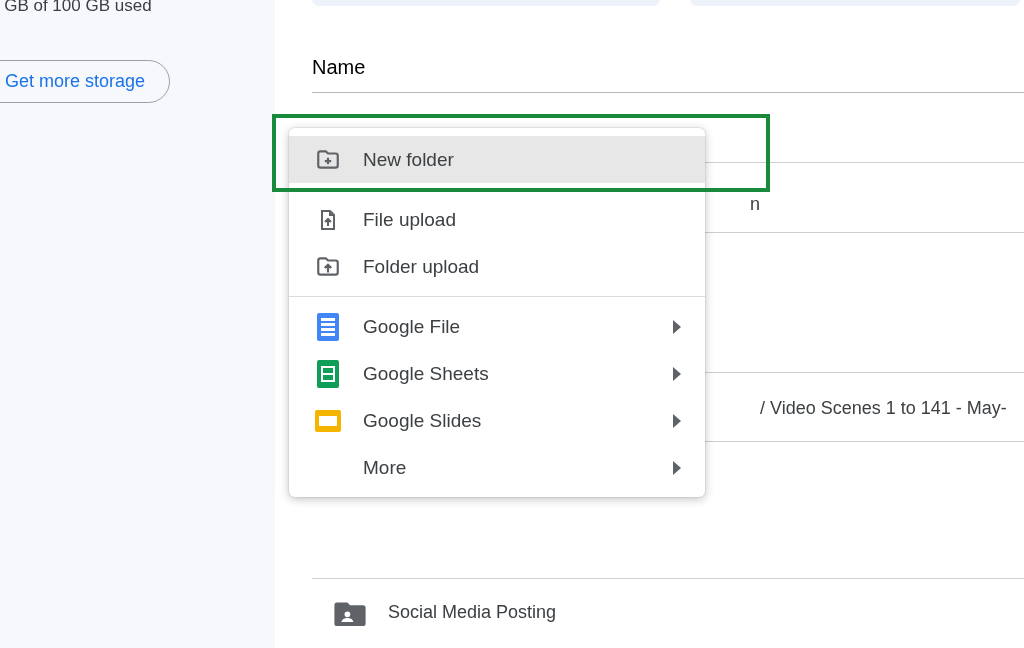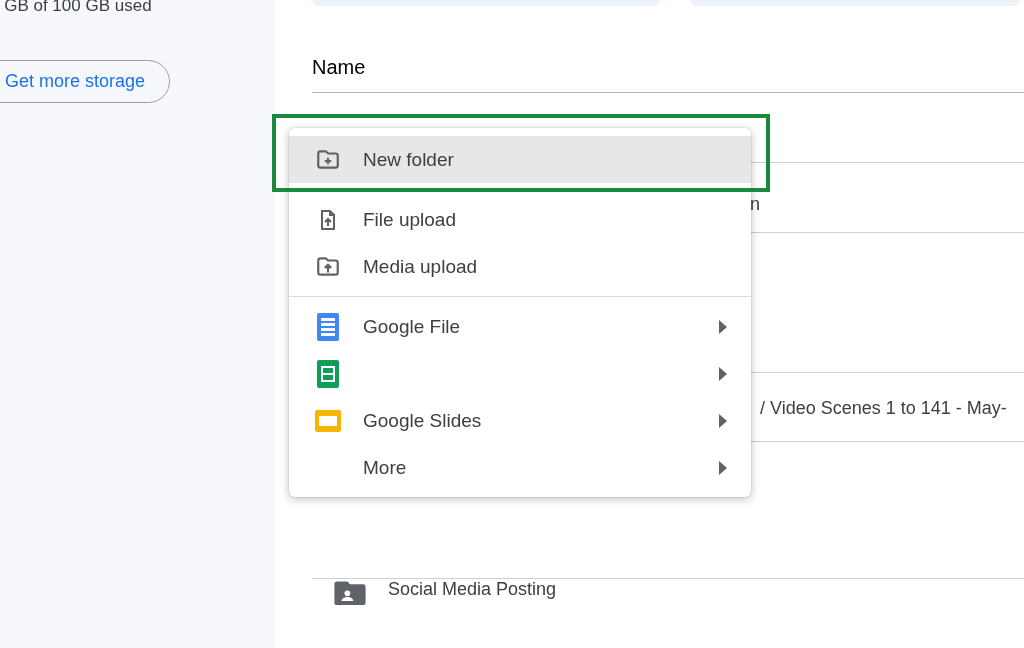--- a/index.html
+++ b/index.html
@@ -87,36 +87,37 @@
 
   .row2-text { left: 760px; top: 398px; }
   .row2-line-top { top: 372px; }
   .row2-line-bot { top: 441px; }
 
   .row-last {
     position: absolute;
     left: 312px; right: 0;
     top: 578px;
     display: flex;
+    align-items: center;
     gap: 22px;
     height: 68px;
     border-top: 1px solid #cfcfcf;
   }
   .row-last .folder-icon {
     width: 32px; height: 26px;
     margin-left: 22px;
   }
   .row-last .label { font-size: 18px; }
 
   
   .context-menu {
     position: absolute;
     left: 289px;
     top: 128px;
-    width: 462px;
+    width: 416px;
     background: #fff;
     border-radius: 6px;
     box-shadow: 0 2px 10px rgba(0,0,0,0.25), 0 0 0 1px rgba(0,0,0,0.05);
     padding: 8px 0 6px 0;
   }
   .menu-item {
     display: flex;
     align-items: center;
     height: 47px;
     padding: 0 22px 0 26px;
@@ -227,37 +228,38 @@
     <span class="menu-label">File upload</span>
   </div>
 
   <div class="menu-item">
     <span class="menu-icon">
       <svg viewBox="0 0 24 24" width="26" height="26">
           <path fill="none" stroke="#5f6368" stroke-width="2" d="M3 6a2 2 0 0 1 2-2h5l2 2h7a2 2 0 0 1 2 2v9a2 2 0 0 1-2 2H5a2 2 0 0 1-2-2V6z"></path>
           <path stroke="#5f6368" stroke-width="2" d="M12 17v-6M9 13l3-3 3 3"></path>
         </svg>
     </span>
-    <span class="menu-label">Media upload</span>
+    <span class="menu-label">Folder upload</span>
   </div>
 
   <div class="menu-sep"></div>
 
   <div class="menu-item">
     <span class="menu-icon">
         <span class="ic-docs"></span>
       </span>
     <span class="menu-label">Google File</span>
     <span class="menu-arrow"></span>
   </div>
 
   <div class="menu-item">
     <span class="menu-icon">
         <span class="ic-sheets"></span>
       </span>
+    <span class="menu-label">Google Sheets</span>
     <span class="menu-arrow"></span>
   </div>
 
   <div class="menu-item">
     <span class="menu-icon">
         <span class="ic-slides"></span>
       </span>
     <span class="menu-label">Google Slides</span>
     <span class="menu-arrow"></span>
   </div>

